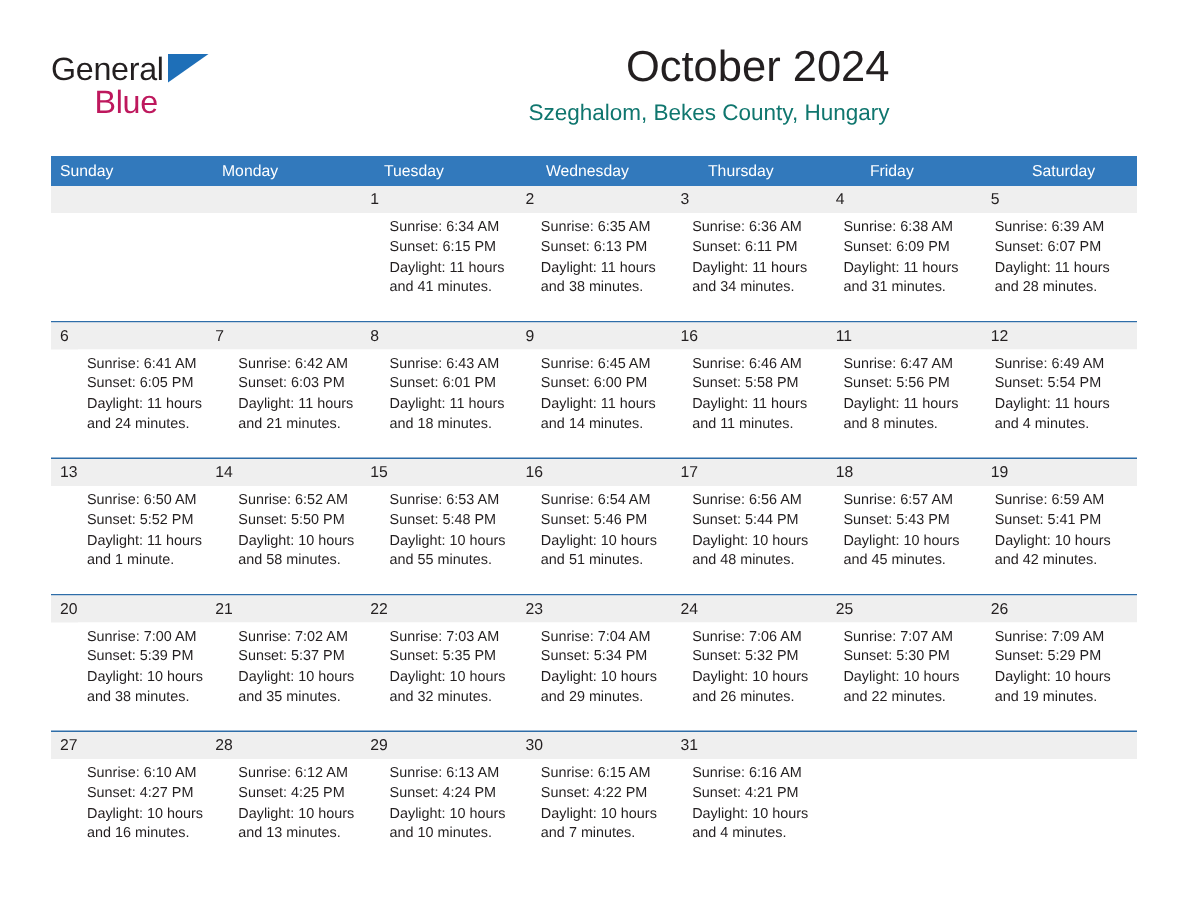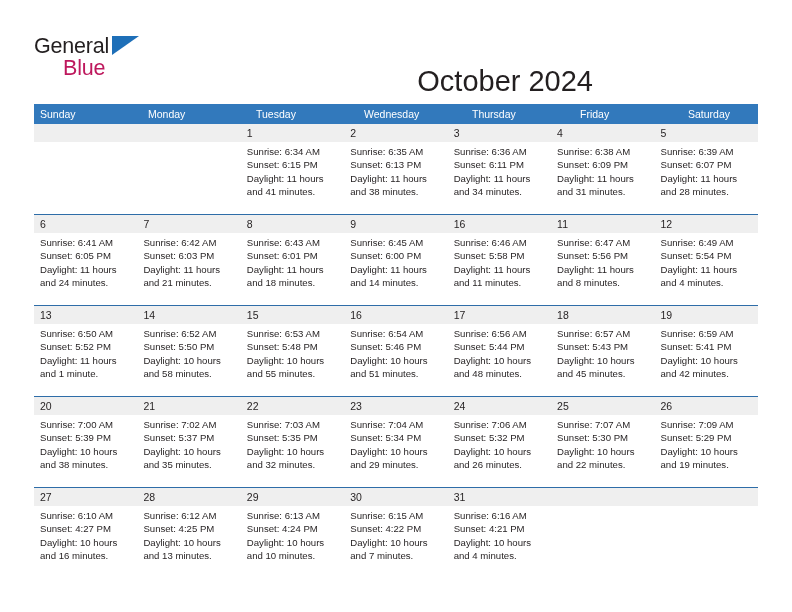--- a/index.html
+++ b/index.html
@@ -73,21 +73,20 @@
     right: 0;
     top: 0;
     text-align: right;
   }
   .cal-title {
     font-size: 29px;
     font-weight: normal;
     color: #231F20;
     line-height: 34px;
     white-space: nowrap;
-    margin-top: 36px;
   }
   .cal-subtitle {
     margin-top: 5px;
     font-size: 15px;
     font-weight: normal;
     color: #0f766e;
     line-height: 18px;
     white-space: nowrap;
   }
 
@@ -136,20 +135,21 @@
     line-height: 18px;
     color: #231F20;
     padding-left: 6px;
     box-sizing: border-box;
   }
 
   .body-row {
     display: flex;
     background: #FFFFFF;
     height: 72px;
+    margin-left: 18px;
   }
   .body-cell {
     flex: 1 1 0;
     min-width: 0;
     padding: 3px 6px 0 6px;
     box-sizing: border-box;
   }
   .line {
     font-size: 9.6px;
     line-height: 13.4px;

